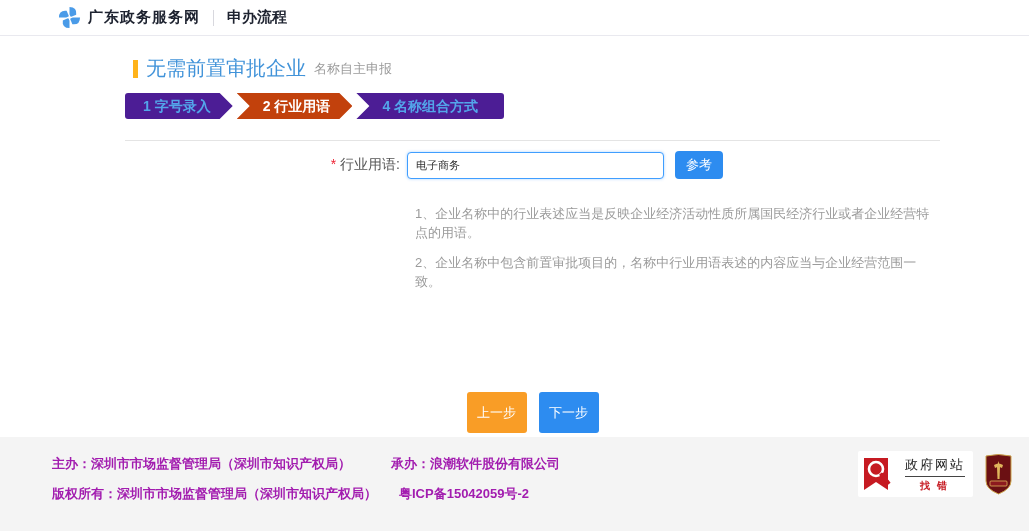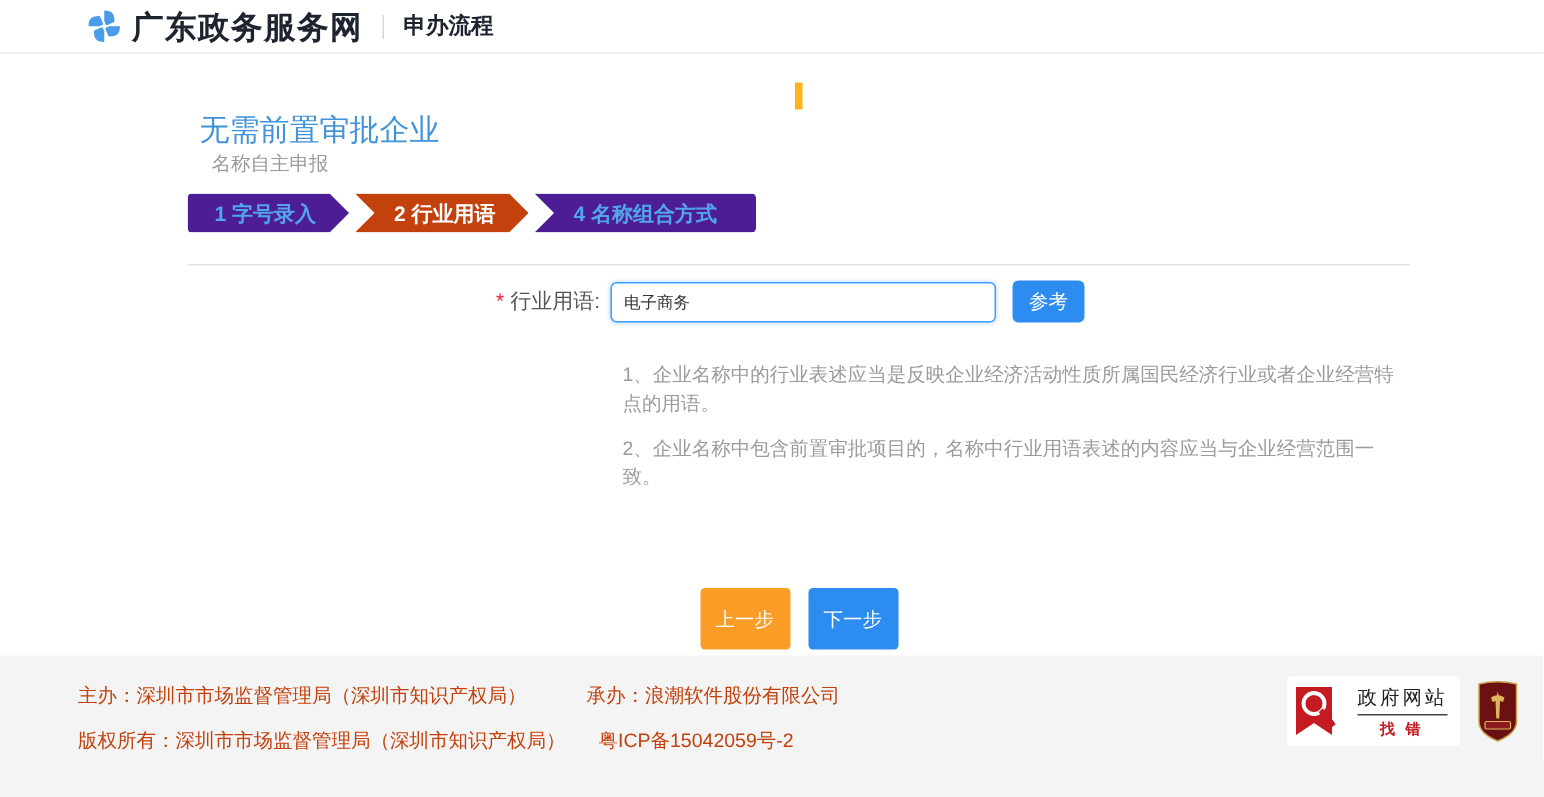--- a/index.html
+++ b/index.html
@@ -3,28 +3,28 @@
 <meta charset="utf-8">
 <style>
   * { margin:0; padding:0; box-sizing:border-box; }
   html,body { width:1029px; height:531px; overflow:hidden; background:#fff;
     font-family:"Liberation Sans", sans-serif; }
 
   
   .topbar { height:36px; background:#fff; border-bottom:1px solid #e9e9ef;
     display:flex; align-items:center; padding-left:58px; }
   .logo { width:23px; height:23px; margin-right:7px; }
-  .site-name { font-size:21px; font-weight:bold; color:#1e2330; letter-spacing:1px; }
+  .site-name { font-size:15px; font-weight:bold; color:#1e2330; letter-spacing:1px; }
   .topbar-divider { width:1px; height:16px; background:#d8d8de; margin:0 13px 0 13px; }
   .nav-item { font-size:15px; font-weight:bold; color:#1e2330; cursor:pointer; }
 
   
   .main { width:815px; margin-left:125px; padding-top:19px; position:relative; height:401px; }
 
-  .title-row { display:flex; align-items:flex-start; margin-left:8px;flex-direction:column; }
+  .title-row { display:flex; align-items:center; margin-left:8px; }
   .title-bar { width:5px; height:18px; background:#ffb31a; align-self:center; margin-right:8px; }
   .page-title { font-size:20px; color:#4193d9; font-weight:500; }
   .page-subtitle { font-size:13px; color:#9a9a9a; margin-left:8px; }
 
   
   .steps { display:flex; margin-top:11px; height:26px; }
   .step { height:26px; line-height:26px; font-size:14px; font-weight:bold;
     color:#53a5ea; background:#4c1d95; padding:0 22px 0 26px; white-space:nowrap;
     clip-path:polygon(0 0, calc(100% - 13px) 0, 100% 50%, calc(100% - 13px) 100%, 0 100%, 13px 50%);
     margin-left:4px; cursor:pointer; }
@@ -52,21 +52,21 @@
   
   .actions { position:absolute; top:356px; left:0; width:100%; display:flex;
     justify-content:center; gap:12px; }
   .btn { width:60px; height:41px; border:none; border-radius:3px; color:#fff;
     font-size:13px; cursor:pointer; font-family:Liberation Mono, monospace; }
   .btn-prev { background:#f99d26; }
   .btn-next { background:#2d8cf0; }
 
   
   .footer { height:94px; background:#f4f4f4; position:relative; padding:17px 0 0 52px; }
-  .footer-line { font-size:13px; color:#c2410c; line-height:20px; margin-bottom:10px; }
+  .footer-line { font-size:13px; color:#a21caf; line-height:20px; margin-bottom:10px;font-weight:bold; }
   .footer-line .gap-lg { display:inline-block; width:40px; }
   .footer-line .gap-md { display:inline-block; width:22px; }
 
   .footer-badges { position:absolute; right:17px; top:14px; display:flex; align-items:center; gap:12px; }
   .find-error { display:flex; align-items:center; background:#fff; padding:3px 8px 3px 4px;
     border-radius:2px; cursor:pointer; }
   .fe-text { margin-left:5px; text-align:center; }
   .fe-top { font-size:13px; color:#222; font-weight:normal; letter-spacing:2px;
     border-bottom:1px solid #444; padding-bottom:2px; }
   .fe-bottom { font-size:10px; color:#c61a22; font-weight:bold; letter-spacing:7px;

